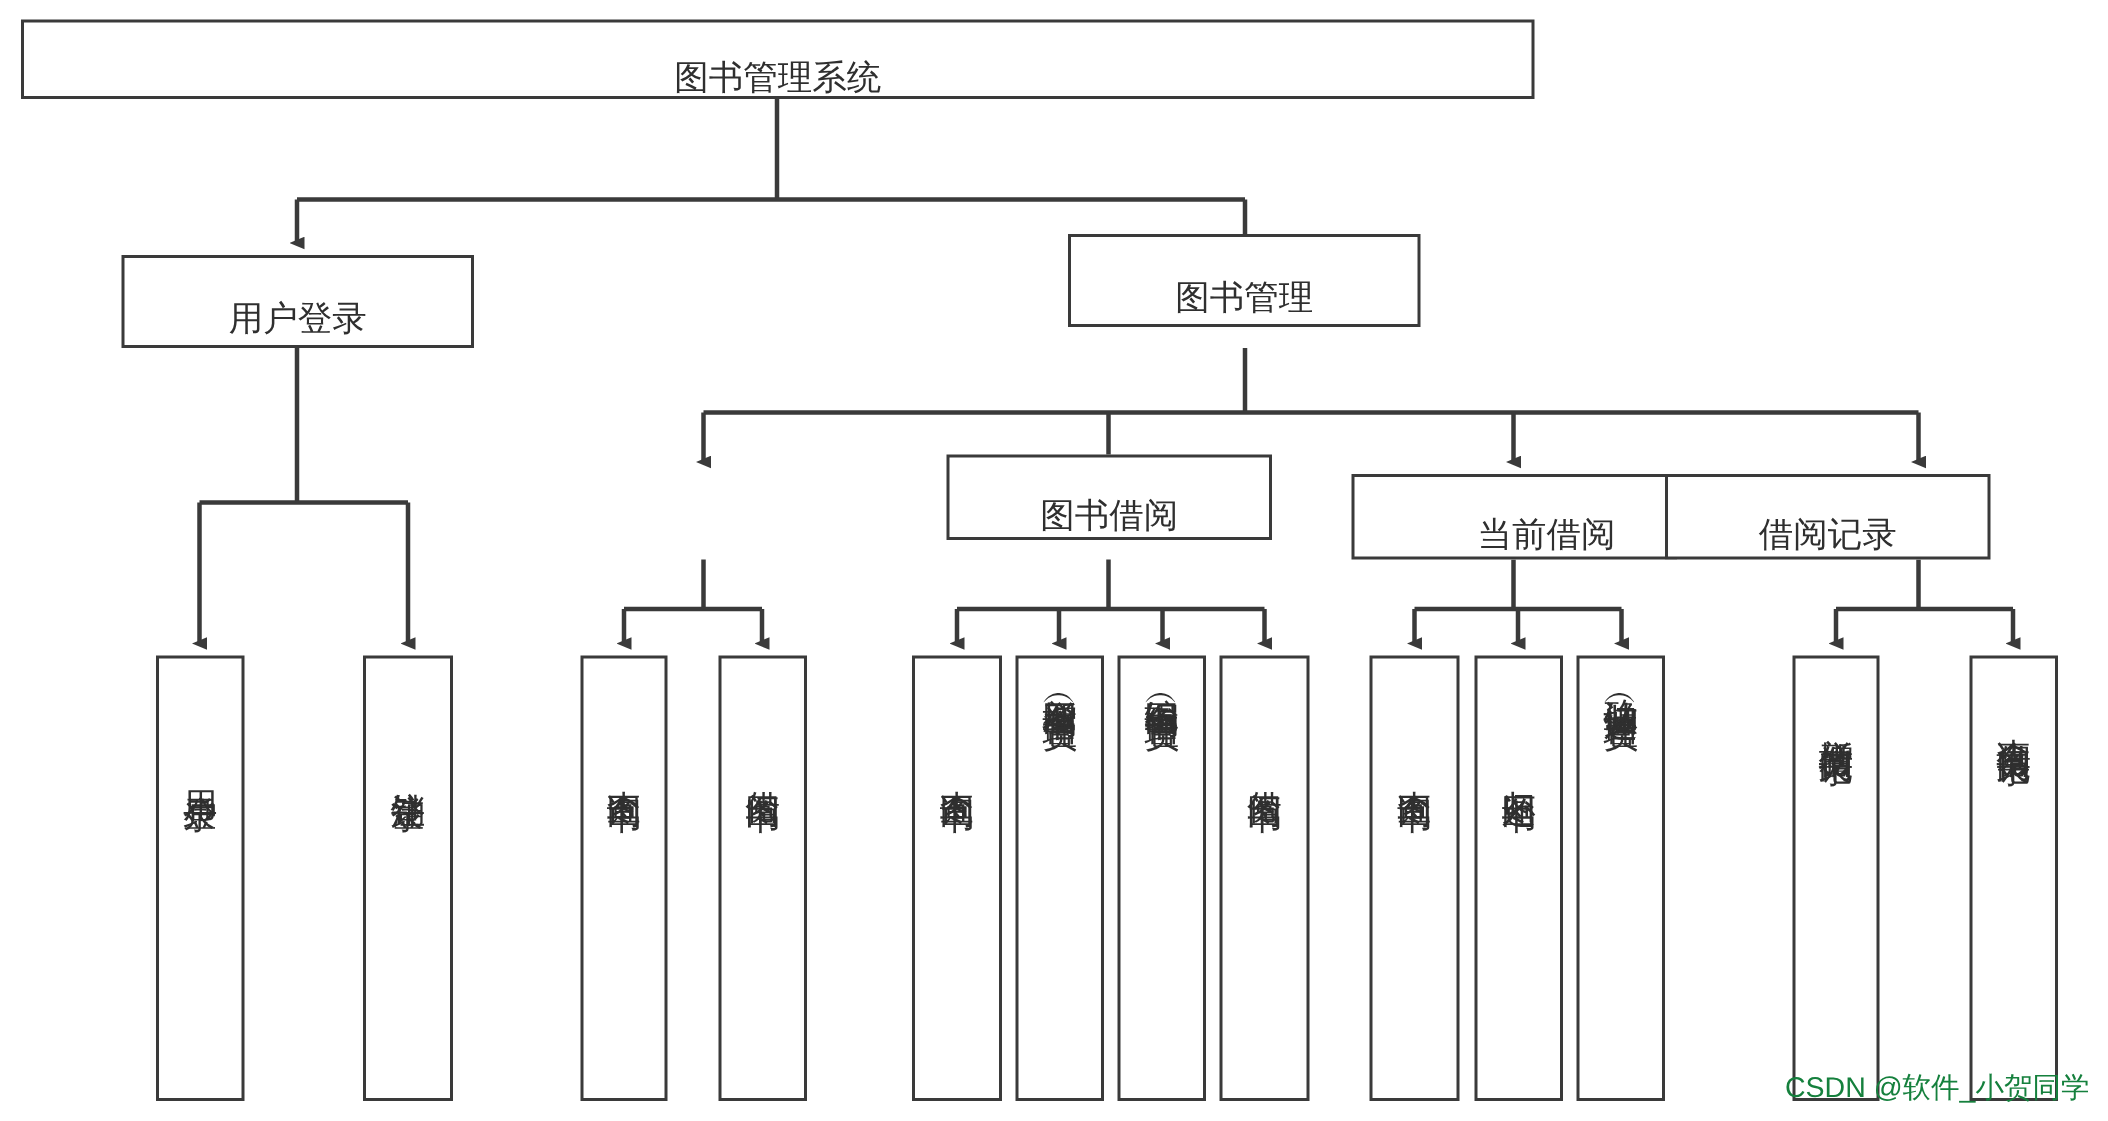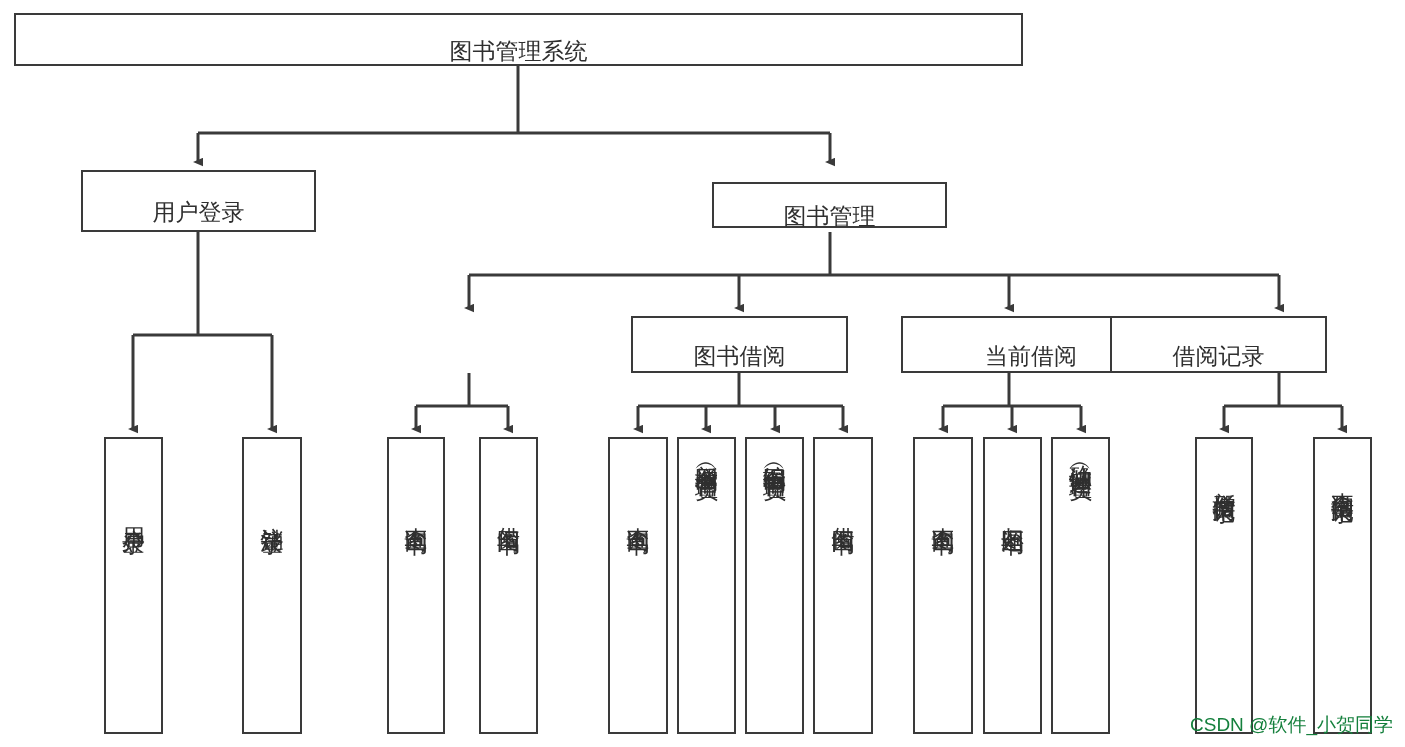--- a/index.html
+++ b/index.html
@@ -139,25 +139,25 @@
     </g>
   </svg>
 
   <div class="node root horizontal" style="left:14px; top:13px; width:1009px; height:53px;">
     <span class="node-label">图书管理系统</span>
   </div>
 
   <div class="node horizontal" style="left:81px; top:170px; width:235px; height:62px;">
     <span class="node-label">用户登录</span>
   </div>
-  <div class="node horizontal" style="left:712px; top:182px; width:235px; height:46px;">
+  <div class="node horizontal" style="left:712px; top:156px; width:235px; height:62px;">
     <span class="node-label">图书管理</span>
   </div>
 
-  <div class="node horizontal" style="left:631px; top:316px; width:217px; height:57px;">
+  <div class="node horizontal" style="left:631px; top:303px; width:217px; height:57px;">
     <span class="node-label">图书借阅</span>
   </div>
   <div class="node horizontal" style="left:901px; top:316px; width:217px; height:57px;padding-left:43px;">
     <span class="node-label">当前借阅</span>
   </div>
   <div class="node horizontal" style="left:1110px; top:316px; width:217px; height:57px;">
     <span class="node-label">借阅记录</span>
   </div>
 
   <div class="node vertical" style="left:104px; top:437px; width:59px; height:297px; padding-top:70px;">

